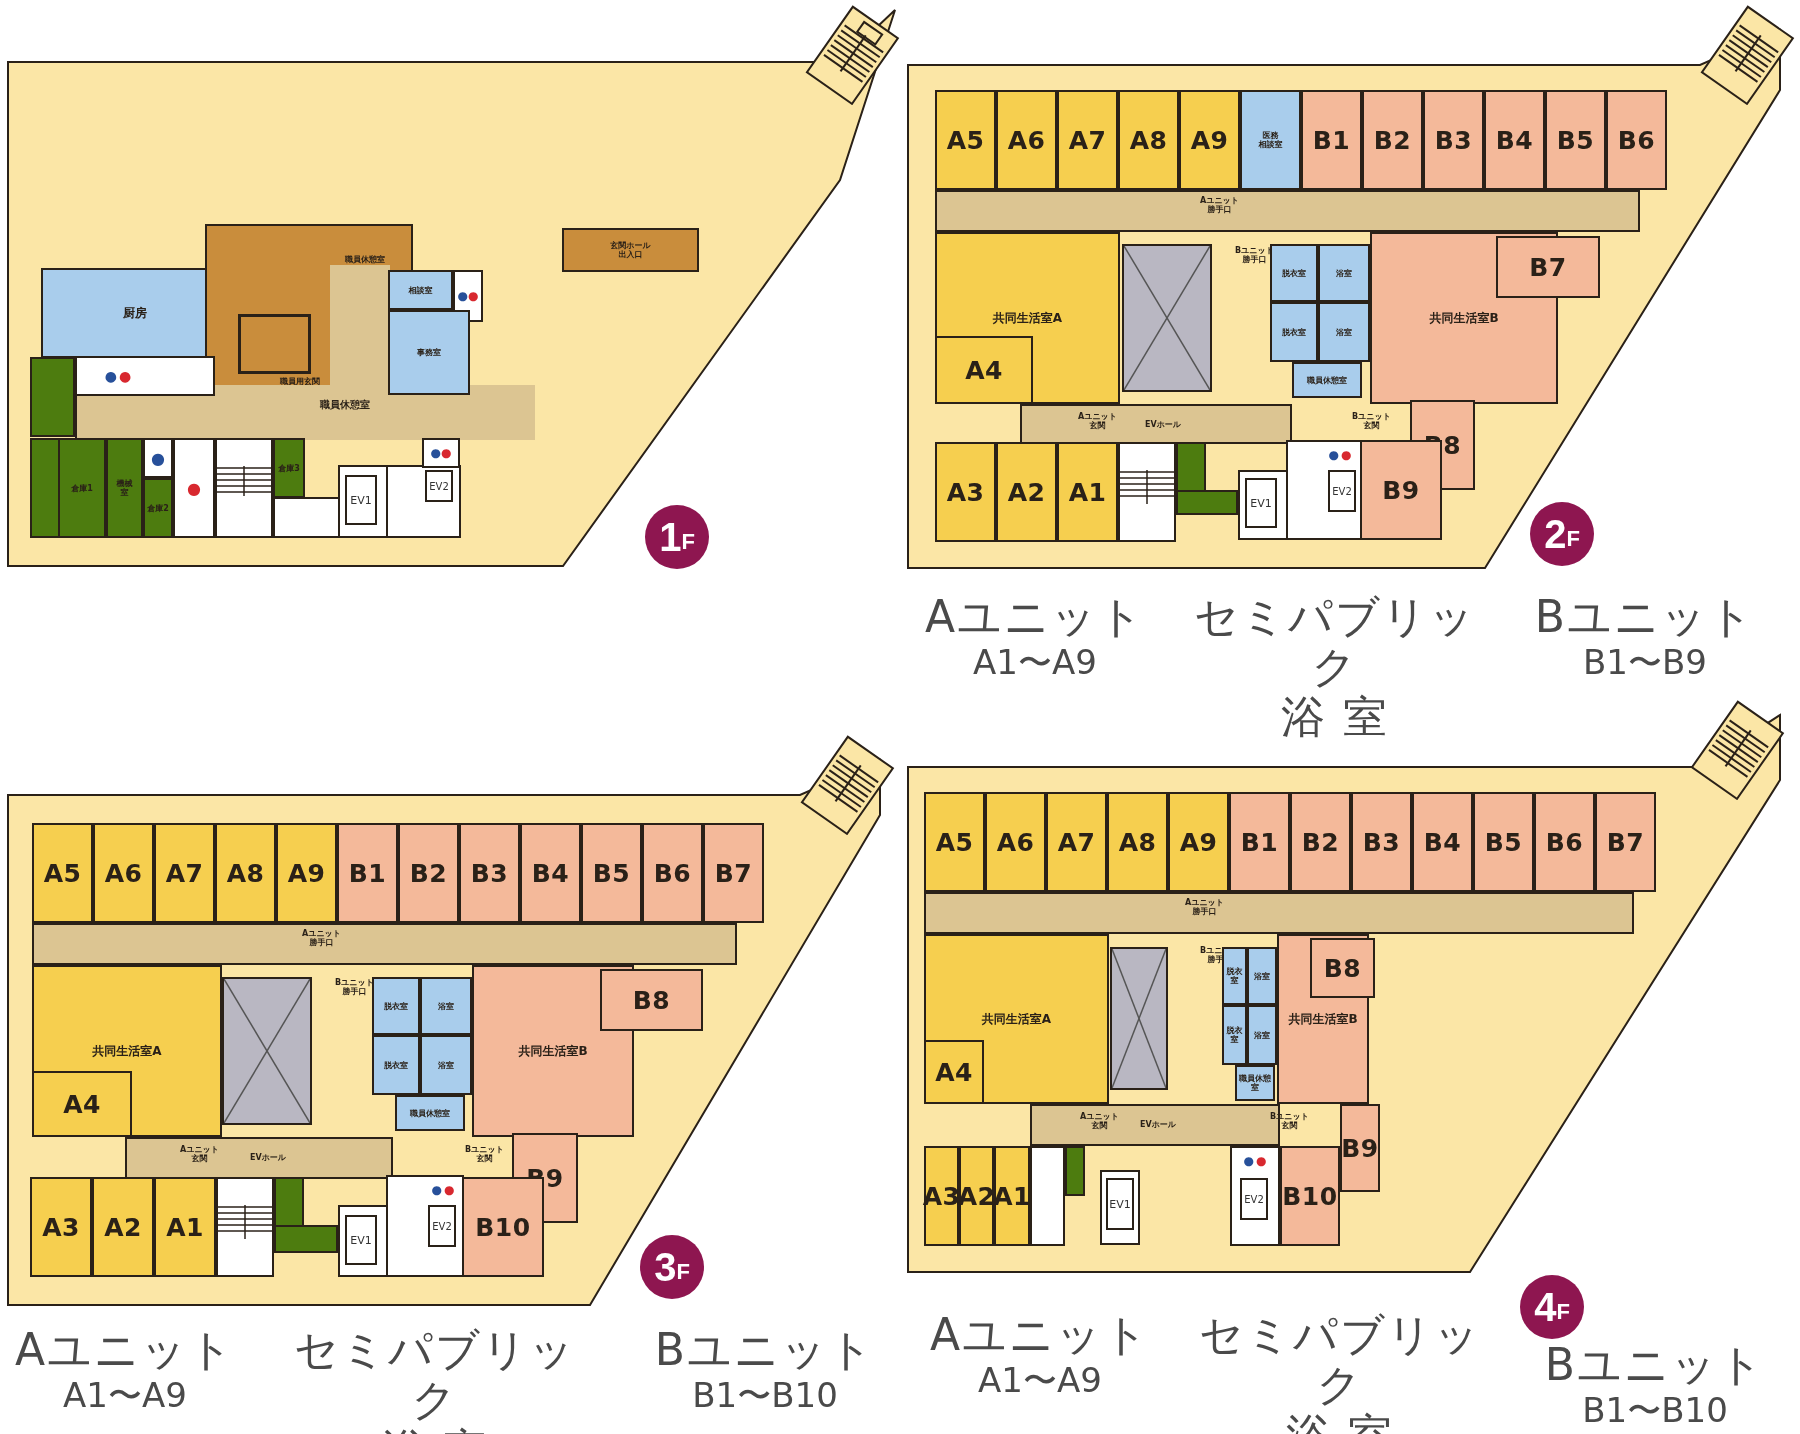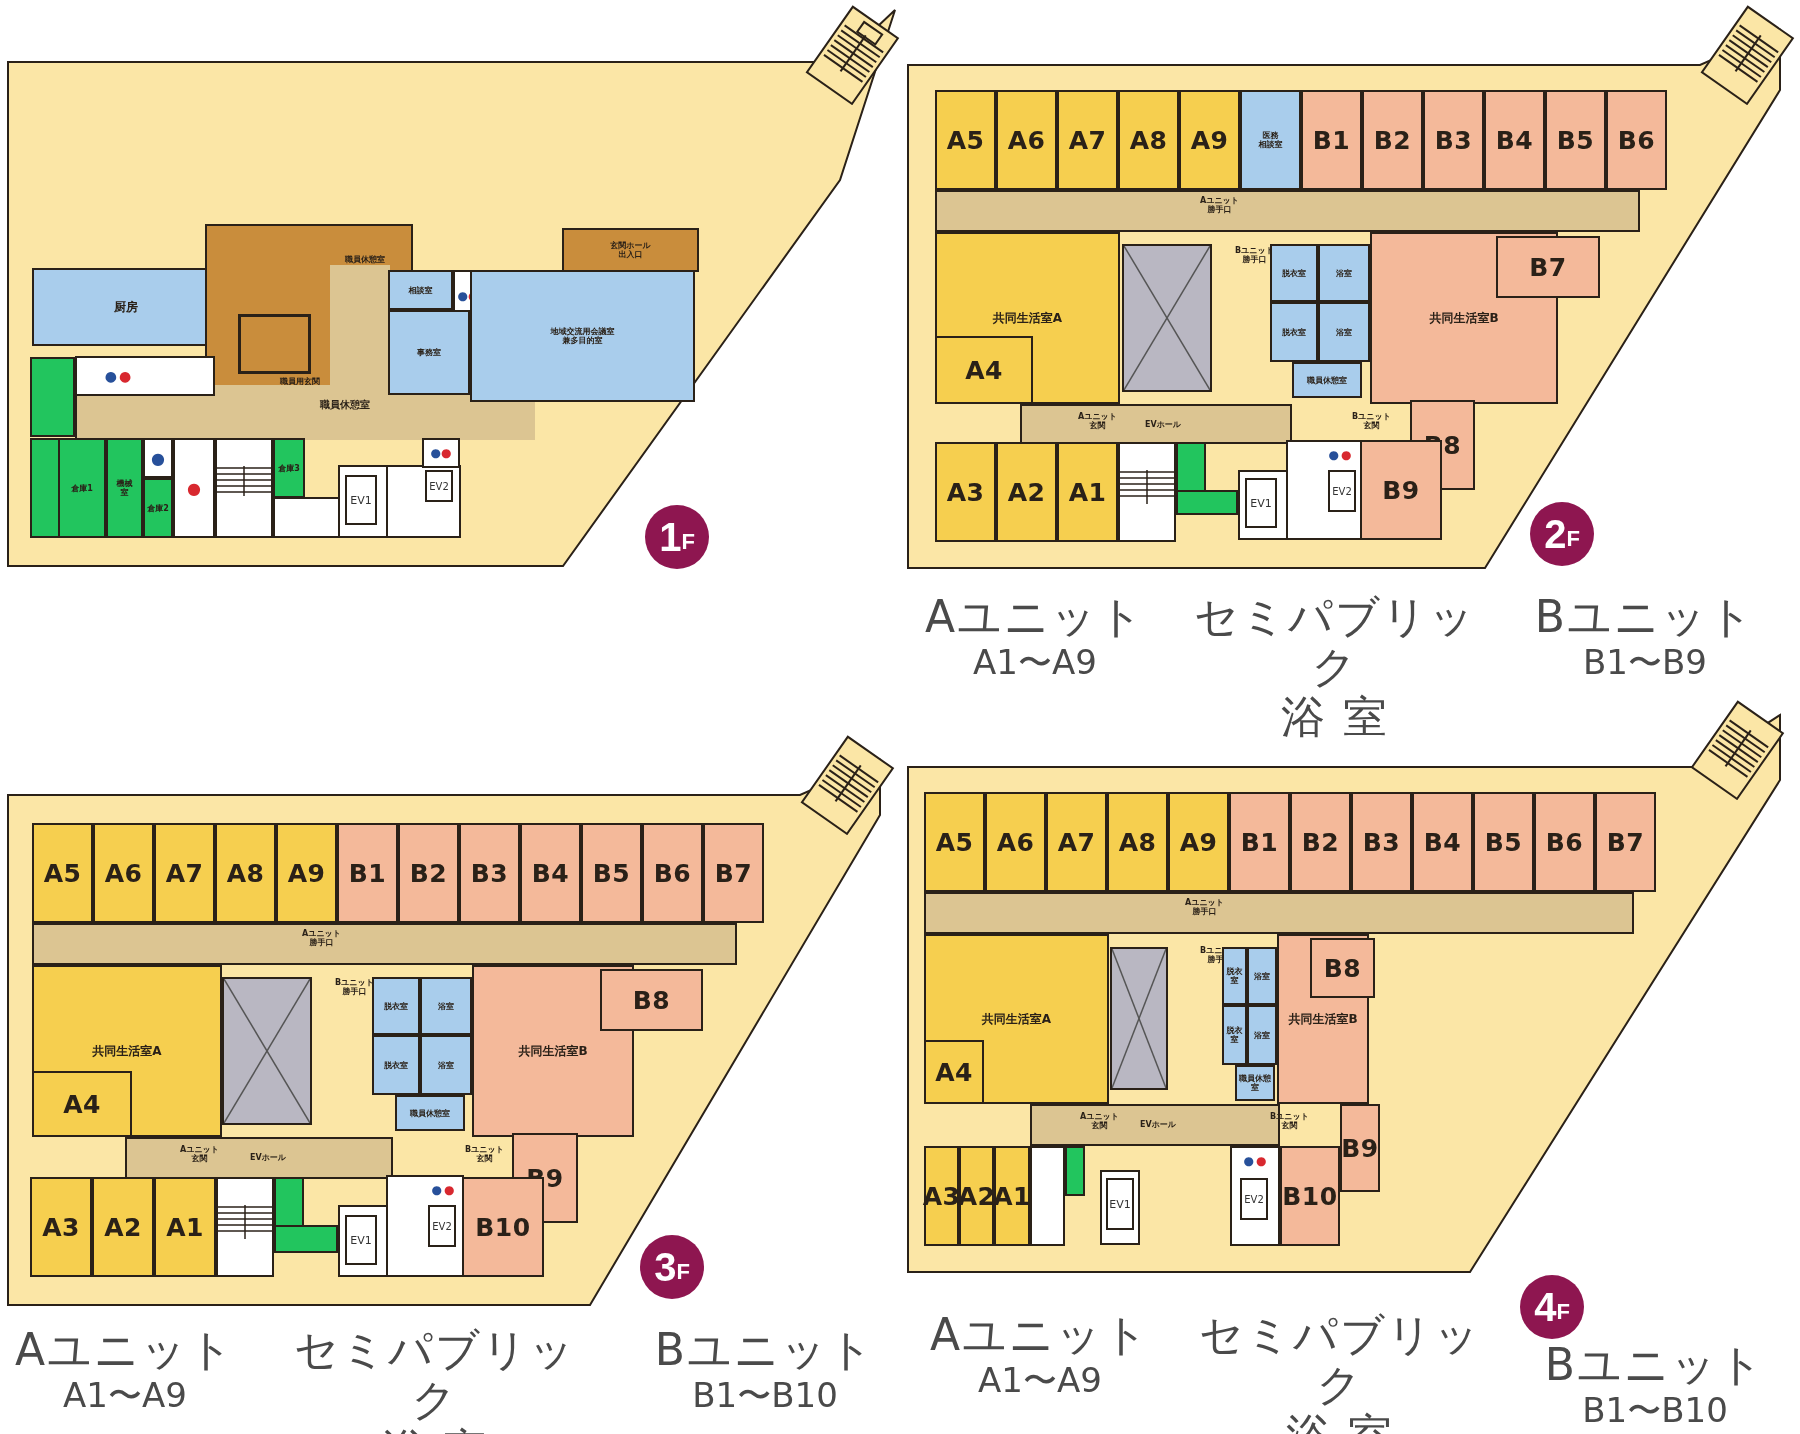--- a/index.html
+++ b/index.html
@@ -5,21 +5,21 @@
   html,body{margin:0;padding:0;background:#ffffff;}
   body{width:1800px;height:1434px;position:relative;overflow:hidden;font-family:"DejaVu Sans","Liberation Sans",sans-serif;}
   .plan{position:absolute;}
   .site{position:absolute;left:0;top:0;}
   .room{position:absolute;box-sizing:border-box;border:2px solid #2a2118;display:flex;align-items:center;justify-content:center;text-align:center;color:#2a2118;font-weight:bold;}
   .unitA{background:#f6cf4f;}
   .unitB{background:#f4b99a;}
   .pub{background:#a9cdec;}
   .hall{background:#dcc592;border-color:#2a2118;}
   .white{background:#ffffff;}
-  .gray{background:#22c55e;}
+  .gray{background:#4d7c0f;}
   .brown{background:#c98d3c;}
   .void{background:#b9b7c2;}
   .big{font-size:25px;letter-spacing:0.5px;}
   .mid{font-size:12px;}
   .tiny{font-size:8px;line-height:9px;font-weight:bold;}
   .lbl{position:absolute;color:#2a2118;font-weight:bold;white-space:pre;text-align:center;}
   .badge{position:absolute;width:64px;height:64px;border-radius:50%;background:#8e1650;color:#fff;display:flex;align-items:center;justify-content:center;font-family:"Liberation Sans",sans-serif;font-weight:bold;}
   .badge .n{font-size:40px;line-height:40px;}
   .badge .f{font-size:22px;line-height:22px;margin-top:10px;}
   .legend{position:absolute;color:#4a4a4a;text-align:center;font-family:"DejaVu Sans",sans-serif;}
@@ -47,21 +47,21 @@
         <line x1="24" y1="48" x2="71" y2="48"></line>
           <line x1="24" y1="54" x2="71" y2="54"></line>
           <line x1="24" y1="60" x2="71" y2="60"></line>
         <line x1="24" y1="66" x2="71" y2="66"></line>
           <line x1="47" y1="26" x2="47" y2="70"></line>
       </g>
       <rect x="38" y="16" width="22" height="12" fill="none" stroke="#2a2118" stroke-width="2"></rect>
     </g>
   </svg>
 
-  <div class="room pub mid" style="left:32px;top:268px;width:188px;height:78px;">厨房</div>
+  <div class="room pub mid" style="left:41px;top:268px;width:188px;height:90px;">厨房</div>
 
   <div class="room brown" style="left:205px;top:224px;width:208px;height:163px;"></div>
   <div class="lbl tiny" style="left:345px;top:255px;">職員休憩室</div>
   <div class="room brown" style="left:238px;top:314px;width:73px;height:60px;border-width:3px;"></div>
   <div class="lbl tiny" style="left:280px;top:377px;">職員用玄関</div>
 
   <div class="room hall" style="left:330px;top:265px;width:60px;height:140px;border:none;"></div>
   <div class="room hall" style="left:75px;top:385px;width:460px;height:55px;border-left:2px solid #2a2118;border-right:none;border-top:none;border-bottom:none;"></div>
   <div class="lbl mid" style="left:320px;top:398px;font-size:10px;">職員休憩室</div>
 
@@ -105,22 +105,20 @@
       <span style="color:#d8282f;font-size:12px;">●</span>
     </div>
   <div class="ev" style="left:425px;top:470px;width:28px;height:32px;font-size:10px;">EV2</div>
 
   <div class="room pub tiny" style="left:388px;top:270px;width:65px;height:40px;">相談室</div>
   <div class="room white" style="left:453px;top:270px;width:30px;height:52px;">
       <span style="color:#27509a;font-size:12px;">●</span>
       <span style="color:#d8282f;font-size:12px;">●</span>
     </div>
   <div class="room pub tiny" style="left:388px;top:310px;width:82px;height:85px;">事務室</div>
-  <div class="room pub tiny" style="left:470px;top:270px;width:225px;height:132px;white-space:pre;">地域交流用会議室
-兼多目的室</div>
   <div class="room brown tiny" style="left:562px;top:228px;width:137px;height:44px;white-space:pre;">玄関ホール
 出入口</div>
 
   <div class="badge" style="left:645px;top:505px;">
     <span class="n">1</span>
       <span class="f">F</span>
   </div>
 </div>
 
 <div class="plan" style="left:900px;top:0;width:900px;height:700px;">

